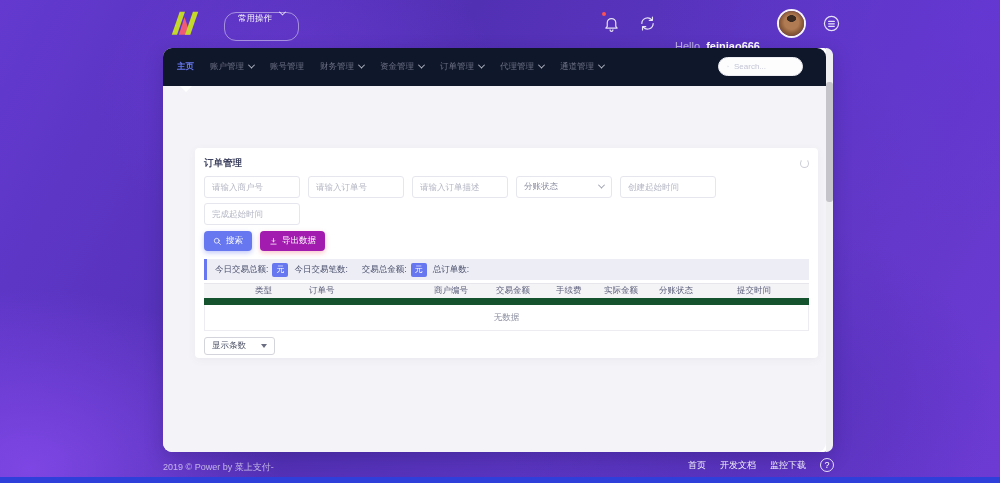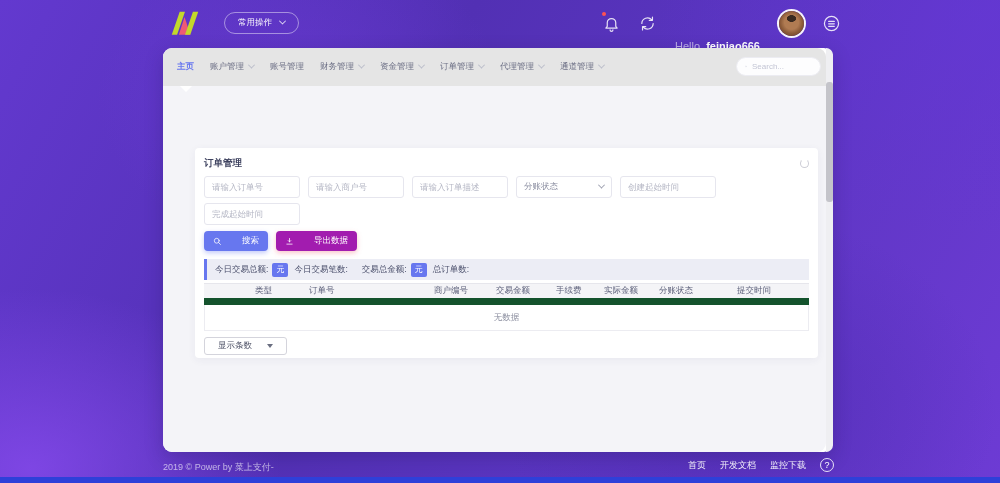--- a/index.html
+++ b/index.html
@@ -15,23 +15,23 @@
       radial-gradient(340px 260px at 30% 20%, rgba(120,64,228,.35), transparent 60%),
       radial-gradient(380px 300px at 75% 85%, rgba(72,42,170,.5), transparent 65%),
       linear-gradient(118deg,#6339cf 0%,#5230b4 38%,#5a35c0 62%,#6d3bd4 100%);
   }
   .bottom-strip { position:absolute; left:0; right:0; bottom:0; height:6px; background:#2e40d9; }
 
   
   .tophdr { position:absolute; left:0; top:0; width:100%; height:47px; display:flex; align-items:center; }
   .logo { position:absolute; left:170px; top:10px; width:30px; height:27px; cursor:pointer; }
   .qa-btn {
-    position:absolute; left:224px; top:12px; height:22px; padding:0 13px;
+    position:absolute; left:224px; top:12px; height:29px; padding:0 13px;
     border:1px solid rgba(255,255,255,.45); border-radius:12px;
-    color:#fff; font-size:8.5px; display:flex; align-items:center; gap:8px; cursor:pointer;
+    color:#fff; font-size:8.5px; display:flex; align-items:flex-start; gap:8px; cursor:pointer;
   }
   .chev { width:5px; height:5px; border-right:1px solid; border-bottom:1px solid; transform:rotate(45deg) translate(-1px,-1px); }
   .qa-btn .chev { color:rgba(255,255,255,.8); margin-top:-2px; }
   .hdr-right { position:absolute; right:160px; top:0; height:47px; display:flex; align-items:center; gap:19px; }
   .hicon { width:17px; height:17px; position:relative; cursor:pointer; }
   .hicon svg { width:100%; height:100%; stroke:rgba(255,255,255,.85); fill:none; stroke-width:1.7; stroke-linecap:round; stroke-linejoin:round; }
   .dot { position:absolute; left:-1px; top:-3px; width:4px; height:4px; border-radius:50%; background:#ff5252; }
   .greet { font-size:11px; color:rgba(255,255,255,.6); cursor:default;margin-top:44px; }
   .greet b { color:#fff; font-weight:700; margin-left:3px; }
   .avatar {
@@ -40,26 +40,26 @@
       radial-gradient(10px 7px at 50% 30%, #3a2a20 0 45%, transparent 50%),
       radial-gradient(circle at 50% 45%, #b07b52 0 38%, #8a5a38 60%, #5d3a22 100%);
     box-shadow:0 0 0 2px rgba(255,255,255,.95);
   }
 
   
   .app { position:absolute; left:163px; top:48px; width:670px; height:404px; background:#fff; border-radius:9px; box-shadow:0 6px 18px rgba(30,20,80,.25); }
   .scrollbar { position:absolute; right:0; top:0; width:7px; height:100%; background:#efeff2; border-radius:0 9px 9px 0; }
   .scroll-thumb { position:absolute; top:34px; left:0; width:7px; height:120px; background:#c4c4ca; border-radius:3px; cursor:grab; }
 
-  .nav { position:relative; height:38px; display:flex; align-items:center; padding-left:14px; gap:16px; background:#e5e5e5; border-radius:9px 9px 0 0; width:663px; }
+  .nav { position:relative; height:38px; display:flex; align-items:center; padding-left:14px; gap:16px; background:#0f172a; border-radius:9px 9px 0 0; width:663px; }
   .nav-item { font-size:8.5px; color:#6c6f85; display:flex; align-items:center; gap:5px; cursor:pointer; white-space:nowrap; }
   .nav-item .chev { color:#b9bcc9; margin-top:-2px; }
   .nav-item.active { color:#6777ef; font-weight:700; }
   .search-pill {
-    position:absolute; right:5px; top:9px; width:85px; height:19px;
+    position:absolute; right:23px; top:9px; width:85px; height:19px;
     border:1px solid #ececf2; border-radius:10px; background:#fdfdfe;
     display:flex; align-items:center; padding:0 8px; gap:5px;
   }
   .search-pill svg { width:9px; height:9px; stroke:#c3c5d4; fill:none; stroke-width:2; stroke-linecap:round; }
   .search-pill input { border:none; outline:none; background:transparent; width:60px; font-size:8px; color:#666; font-family:inherit; }
   .search-pill input::placeholder { color:#c3c5d4; }
 
   .page-body { position:relative; height:366px; background:#f4f4f8; border-radius:0 0 9px 9px; width:663px; }
   .notch { position:absolute; left:17px; top:0; width:0; height:0; border-left:6px solid transparent; border-right:6px solid transparent; border-top:6px solid #fff; }
 
@@ -72,37 +72,37 @@
   .filters { display:flex; flex-wrap:wrap; margin-top:6px; gap:5px 8px; width:540px; }
   .f-input, .f-select {
     width:96px; height:22px; border:1px solid #e6e6ee; border-radius:3px; background:#fff;
     font-size:8.5px; color:#54586e; padding:0 7px; outline:none; font-family:inherit;
   }
   .f-input::placeholder { color:#b4b6c4; }
   .f-select { display:flex; align-items:center; justify-content:space-between; color:#8a8da0; cursor:pointer; }
   .f-select .chev { color:#9a9dae; margin-top:-2px; }
 
   .btn-row { display:flex; gap:8px; margin-top:6px; }
-  .btn { height:20px; border:none; border-radius:4px; color:#fff; font-size:8.5px; display:flex; align-items:center; gap:20px; padding:0 9px; cursor:pointer; font-family:inherit; }
+  .btn { height:20px; border:none; border-radius:4px; color:#fff; font-size:8.5px; display:flex; align-items:center; gap:4px; padding:0 9px; cursor:pointer; font-family:inherit; }
   .btn svg { width:9px; height:9px; stroke:#fff; fill:none; stroke-width:2; stroke-linecap:round; stroke-linejoin:round; }
   .btn-search { background:#6777ef; box-shadow:0 2px 5px rgba(103,119,239,.4); }
   .btn-export { background:#a21caf; box-shadow:0 2px 5px rgba(240,89,107,.35); }
 
   .stats { margin-top:8px; height:21px; background:#ecedf5; border-left:3px solid #6777ef; display:flex; align-items:center; padding-left:8px; font-size:8.5px; color:#4a4f6b; }
   .stats .lbl { margin-right:4px; }
   .stats .gap { margin-left:10px; }
   .badge-yuan { background:#6777ef; color:#fff; font-size:8px; padding:1.5px 4px; border-radius:2px; margin-right:6px; }
 
   .table { margin-top:3px; }
   .thead { display:flex; height:22px; background:#f4f4f7; border-top:1px solid #e6e6ec; border-bottom:7px solid #14532d; align-items:center; font-size:8.5px; color:#5b5f79; }
   .th { padding-left:6px; white-space:nowrap; overflow:hidden; }
   .c0{width:45px;} .c1{width:35px;} .c2{width:125px;margin-left:19px;} .c3{width:62px;} .c4{width:60px;} .c5{width:48px;} .c6{width:55px;} .c7{width:72px;} .c8{flex:1;margin-left:6px;}
   .trow-empty { height:26px; border:1px solid #ececf1; border-top:none; display:flex; align-items:center; justify-content:center; font-size:8.5px; color:#8b8e9f; background:#fff; }
 
-  .pagesize { margin-top:6px; display:inline-flex; align-items:center; gap:15px; height:18px; padding:0 13px; border:1px solid #d4d4dc; border-radius:3px; background:#fff; font-size:8.5px; color:#4f5368; cursor:pointer; }
+  .pagesize { margin-top:6px; display:inline-flex; align-items:center; gap:15px; height:18px; padding:0 7px; border:1px solid #d4d4dc; border-radius:3px; background:#fff; font-size:8.5px; color:#4f5368; cursor:pointer; }
   .caret-dn { width:0; height:0; border-left:3px solid transparent; border-right:3px solid transparent; border-top:4px solid #6a6e80; }
 
   
   .footer-left { position:absolute; left:163px; top:461px; font-size:9px; color:rgba(255,255,255,.62); }
   .footer-right { position:absolute; right:166px; top:458px; display:flex; align-items:center; gap:14px; }
   .flink { font-size:9px; color:rgba(255,255,255,.92); cursor:pointer; }
   .help-circle { width:14px; height:14px; border:1.2px solid rgba(255,255,255,.85); border-radius:50%; color:#fff; font-size:9px; display:flex; align-items:center; justify-content:center; cursor:pointer; }
 </style>
 </head>
 <body>
@@ -198,22 +198,22 @@
   <div class="page-body">
     <div class="notch"></div>
 
     <div class="card">
       <div class="card-hdr">
         <div class="card-title">订单管理</div>
         <div class="refresh"></div>
       </div>
 
       <div class="filters">
+        <input class="f-input" type="text" placeholder="请输入商户号" style="">
         <input class="f-input" type="text" placeholder="请输入订单号" style="">
-        <input class="f-input" type="text" placeholder="请输入商户号" style="">
         <input class="f-input" type="text" placeholder="请输入订单描述" style="">
         <div class="f-select">
           <span>分账状态</span>
           <span class="chev"></span>
         </div>
         <input class="f-input" type="text" placeholder="创建起始时间" style="">
         <input class="f-input" type="text" placeholder="完成起始时间" style="">
       </div>
 
       <div class="btn-row">

